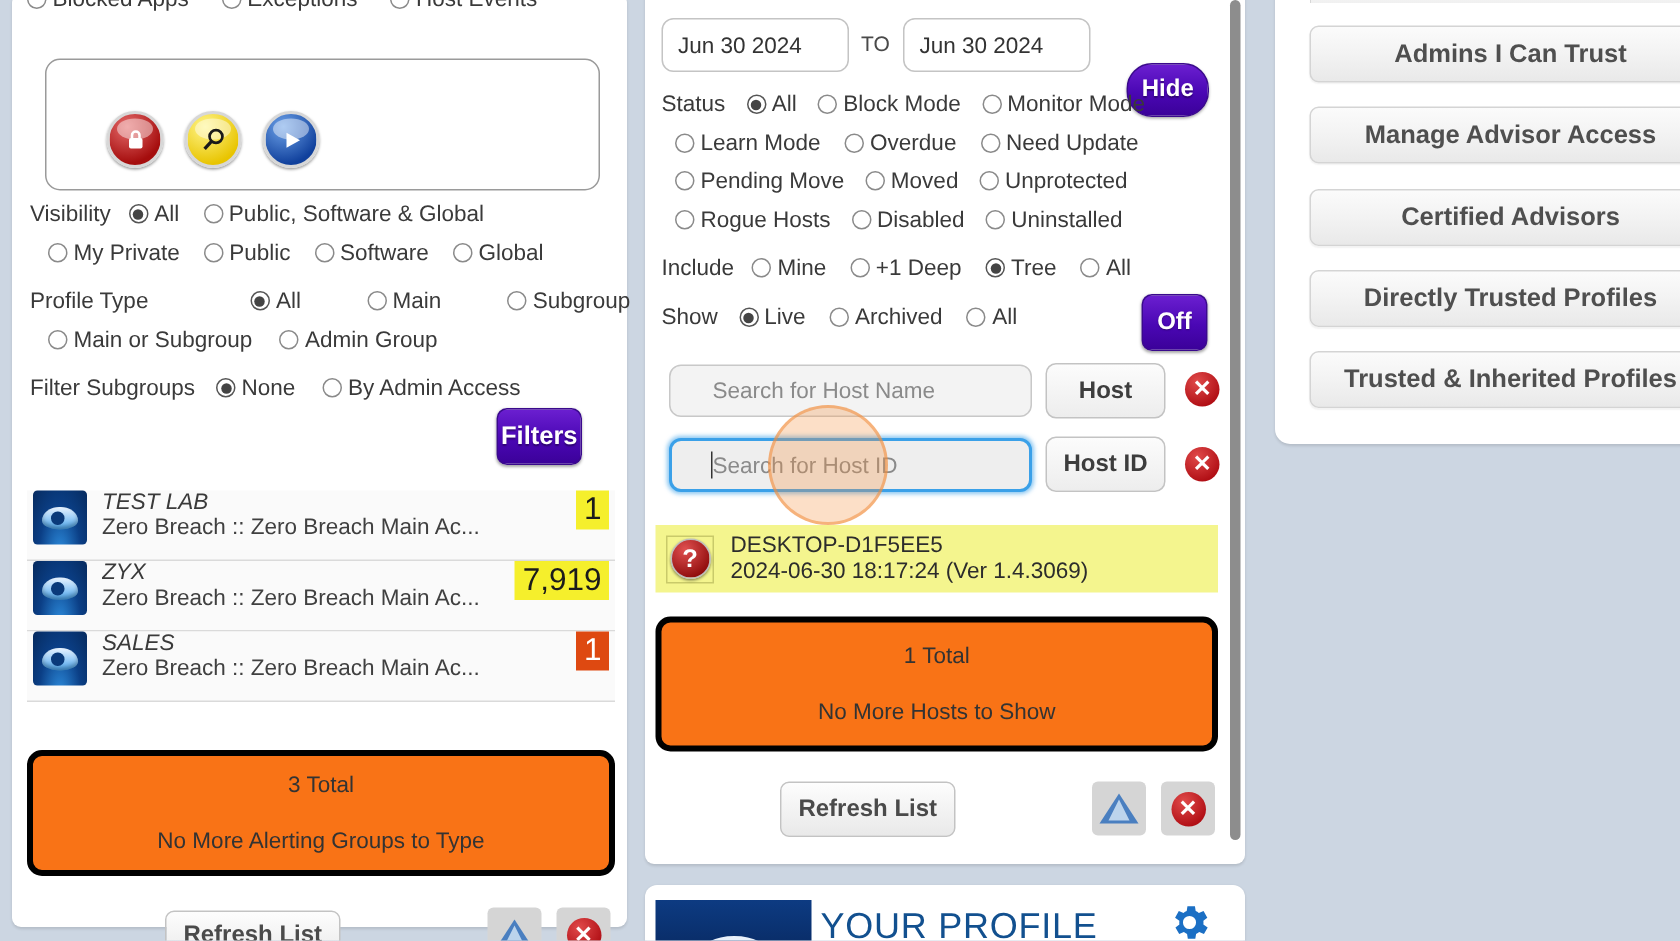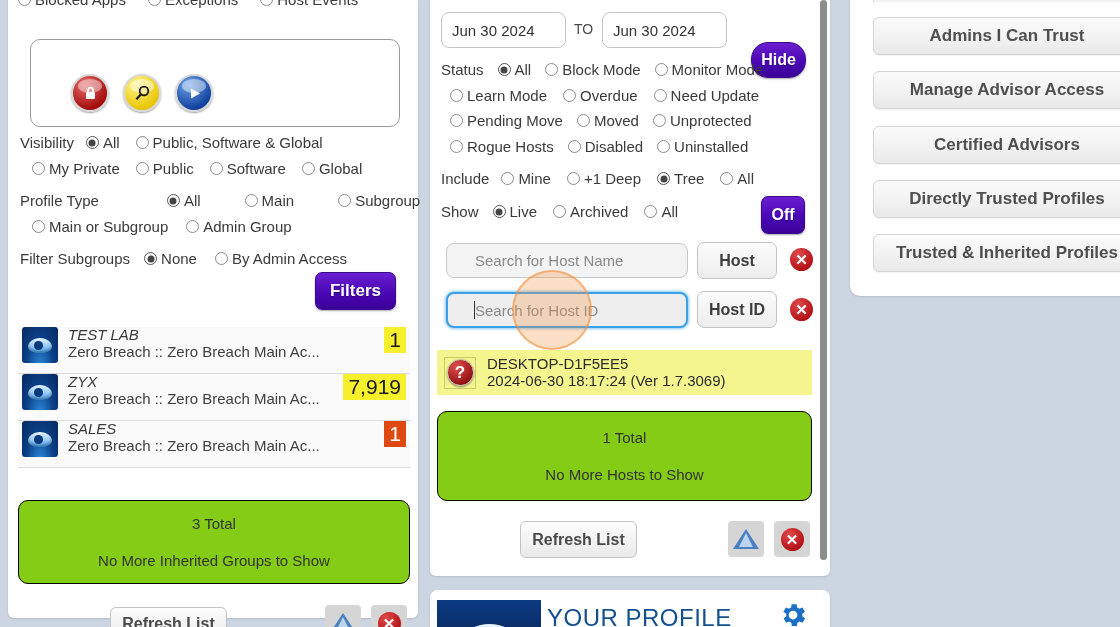--- a/index.html
+++ b/index.html
@@ -77,21 +77,21 @@
   #fs-row    { position:absolute; left:20px; top:250px; }
 
   
   .purple-btn {
     background:linear-gradient(180deg,#6b1fd0 0%, #4a07b4 55%, #3b0199 100%);
     color:#fff; font-weight:bold; border:1px solid #3a0a8c; border-radius:7px;
     display:flex; align-items:center; justify-content:center;
     box-shadow:0 1px 2px rgba(0,0,0,.35); cursor:pointer; font-size:17px;
     text-shadow:0 1px 1px rgba(0,0,0,.35);
   }
-  #filters-btn { position:absolute; left:315px; top:272px; width:81px; height:38px; }
+  #filters-btn { position:absolute; left:331px; top:272px; width:57px; height:38px; }
   #hide-btn    { position:absolute; left:751px; top:42px;  width:55px; height:36px; font-size:16px;border-radius:17px;}
   #off-btn     { position:absolute; left:761px; top:196px; width:44px; height:38px; font-size:16px;}
 
   
   #group-list { position:absolute; left:18px; top:327px; width:392px; }
   .glist-item {
     display:flex; align-items:flex-start; height:47px;
     border-bottom:1px solid #dadada; background:#fafafa; cursor:pointer;
     position:relative;
   }
@@ -115,21 +115,21 @@
   .gl-sub  { font-size:15px; color:#404040; line-height:17px; white-space:nowrap; }
   .gl-badge {
     font-size:21px; padding:0 5px; line-height:26px; margin-right:4px;
     color:#1b1b1b; font-weight:normal; flex:none;
   }
   .badge-yellow { background:#f5ef2c; }
   .badge-orange { background:#de4911; color:#fff; }
 
   
   .total-box {
-    border:1px solid #000000; border-radius:10px; background:#84cc16;
+    border:4px solid #000000; border-radius:10px; background:#f97316;
     display:flex; flex-direction:column; align-items:center; justify-content:center;
     font-size:15px; color:#333;
   }
   .total-box .line1 { margin-bottom:20px; }
   #left-total { position:absolute; left:18px; top:500px; width:392px; height:84px; }
   #mid-total  { position:absolute; left:437px; top:411px; width:375px; height:90px; }
 
   
   .gray-btn {
     background:linear-gradient(180deg,#fdfdfd,#e9e9e9);
@@ -417,21 +417,21 @@
     <div class="gl-text">
       <div class="gl-name">SALES</div>
       <div class="gl-sub">Zero Breach :: Zero Breach Main Ac...</div>
     </div>
     <div class="gl-badge badge-orange">1</div>
   </div>
 </div>
 
 <div class="total-box" id="left-total">
   <div class="line1">3 Total</div>
-  <div>No More Inherited Groups to Show</div>
+  <div>No More Alerting Groups to Type</div>
 </div>
 
 <div class="gray-btn" id="left-refresh">Refresh List</div>
 <div class="sq-icon-btn" id="left-up">
     <div class="tri tri-i"></div>
   </div>
 <div class="sq-icon-btn" id="left-x">
     <div class="xcircle">✕</div>
   </div>
 
@@ -557,21 +557,21 @@
   </div>
 
 <div id="hover-halo"></div>
 
 <div id="host-row">
   <div class="hr-icon">
       <div class="qcircle">?</div>
     </div>
   <div class="hr-text">
     <div class="hr-name">DESKTOP-D1F5EE5</div>
-    <div class="hr-sub">2024-06-30 18:17:24 (Ver 1.7.3069)</div>
+    <div class="hr-sub">2024-06-30 18:17:24 (Ver 1.4.3069)</div>
   </div>
 </div>
 
 <div class="total-box" id="mid-total">
   <div class="line1">1 Total</div>
   <div>No More Hosts to Show</div>
 </div>
 
 <div class="gray-btn" id="mid-refresh">Refresh List</div>
 <div class="sq-icon-btn" id="mid-up">

